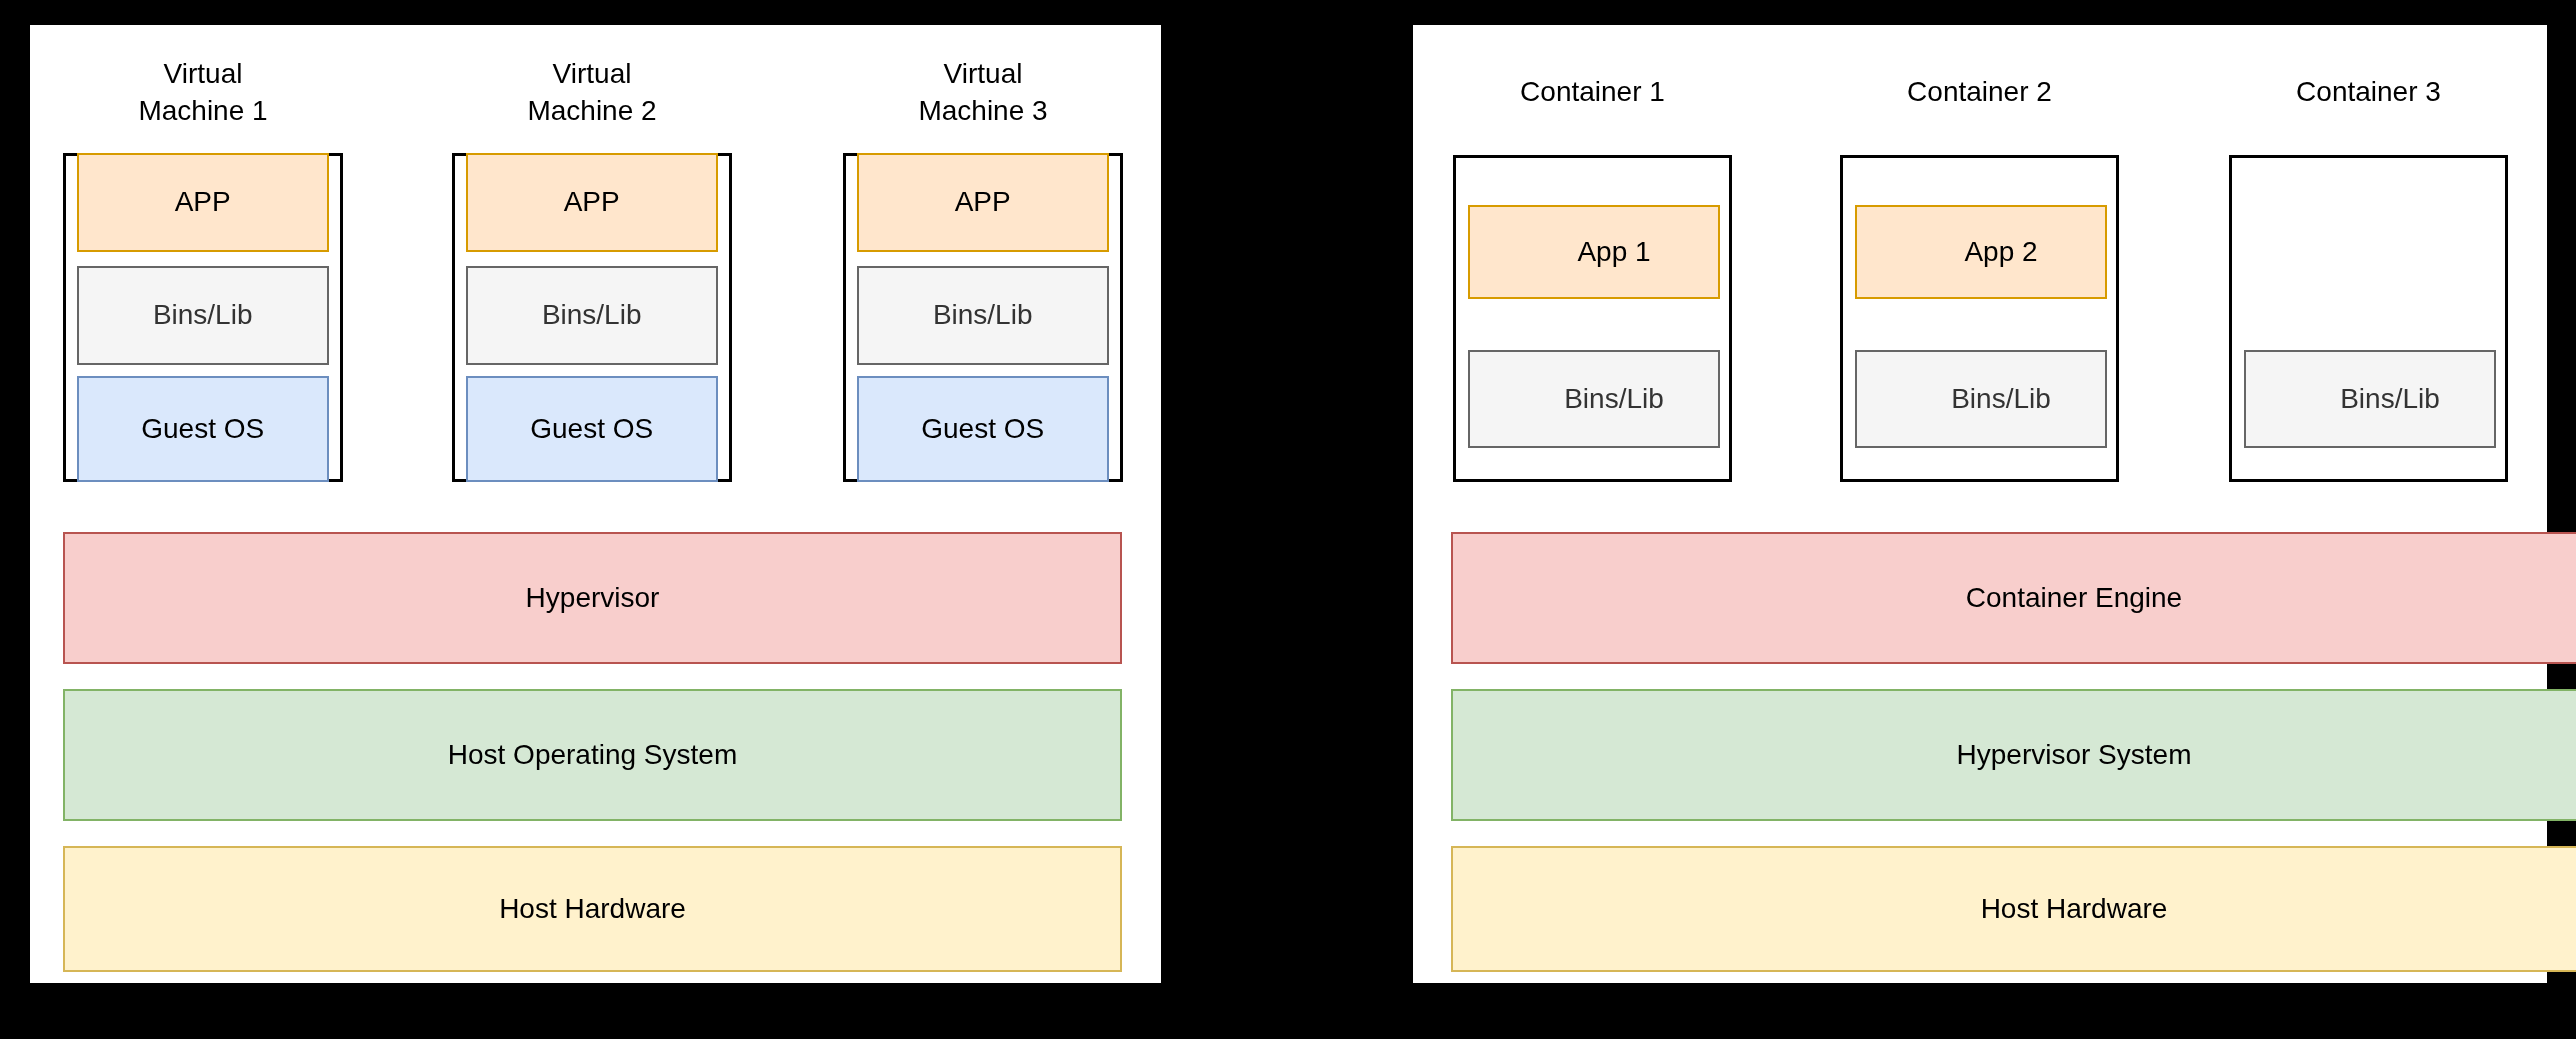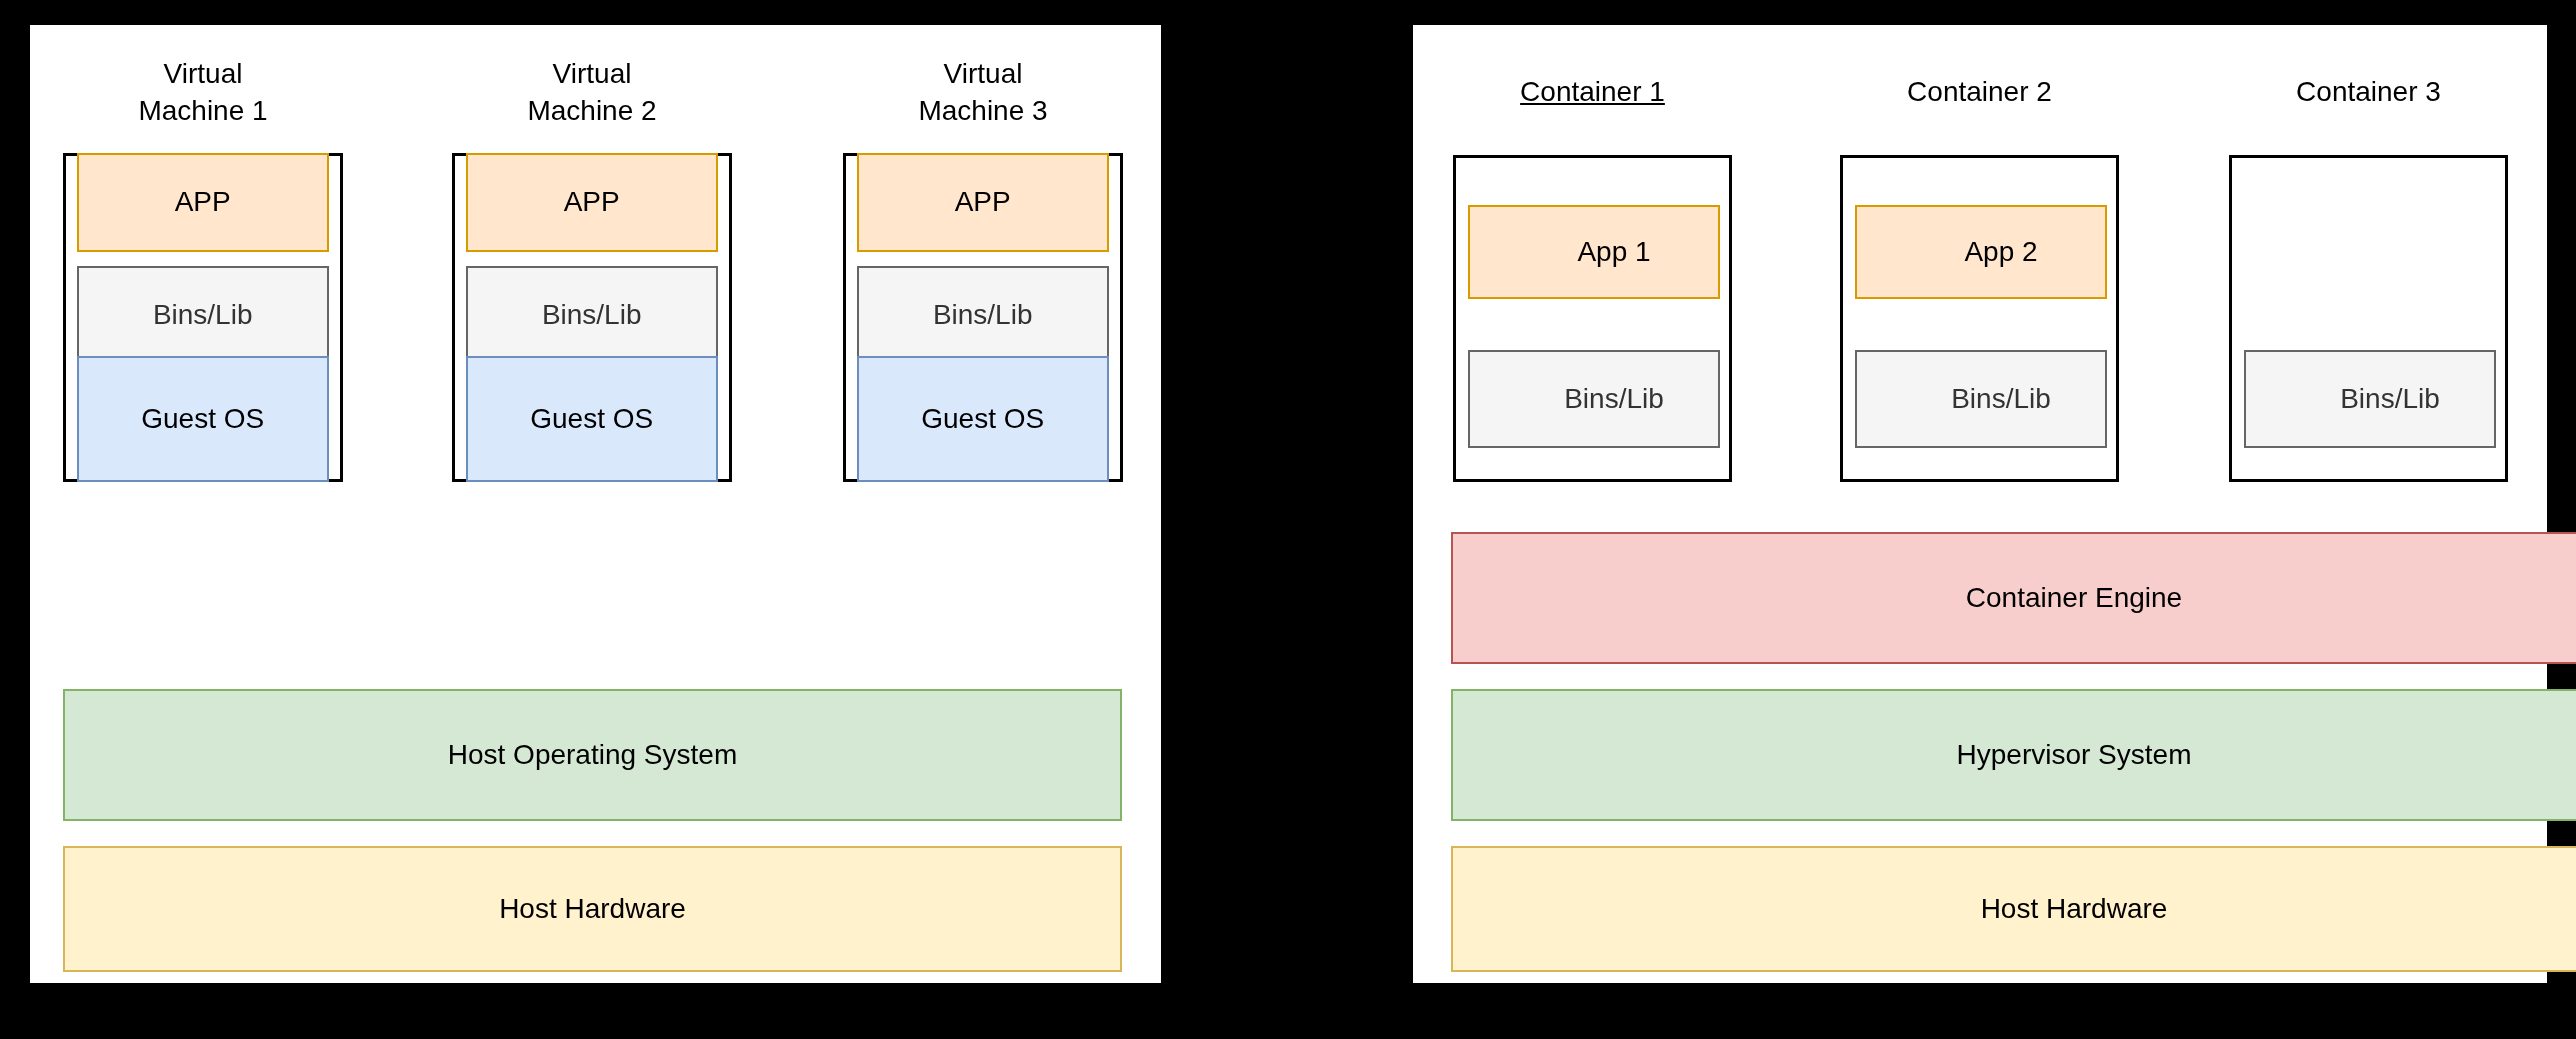--- a/index.html
+++ b/index.html
@@ -30,38 +30,38 @@
     font-size:28px; left:10.7px; width:252px;
   }
   .ct-frame .ibox { left:12px;padding-left:40px; }
 
   .box-app   { background:#ffe6cc; border-color:#d79b00; }
   .box-bins  { background:#f5f5f5; border-color:#666666; color:#333333; }
   .box-guest { background:#dae8fc; border-color:#6c8ebf; }
 
   .vm-app   { top:-3.1px;  height:99px; }
   .vm-bins  { top:110px; height:99px; }
-  .vm-guest { bottom:-3.1px; height:126px; }
+  .vm-guest { bottom:-3.1px; height:106px; }
 
   .ct-app  { top:47px;  height:94px; }
   .ct-bins { top:192px; height:98px; }
 
   .layer {
     position:absolute; box-sizing:border-box; border:2.5px solid;
     display:flex; align-items:center; justify-content:center;
     font-size:28px;
   }
   #vm-panel .layer { left:33px; width:1059px; }
   #ct-panel .layer { left:38px; width:1246px; }
   .layer-0 { top:507px;  height:132px; background:#f8cecc; border-color:#b85450; }
   .layer-1 { top:664px; height:132px; background:#d5e8d4; border-color:#82b366; }
   .layer-2 { top:821px; height:126px; background:#fff2cc; border-color:#d6b656; }
 
   .col-0 { left:33px;  } .col-1 { left:422px;  } .col-2 { left:813px; }
-  .ccol-0 { left:40px;text-decoration:underline; } .ccol-1 { left:427px; } .ccol-2 { left:816px; }
+  .ccol-0 { left:40px; } .ccol-1 { left:427px; } .ccol-2 { left:816px; }
   .w-vm { width:280px; } .w-ct { width:279px; }
 </style>
 </head>
 <body>
 
 <div class="canvas">
 
   <div class="panel" id="vm-panel">
 
     <div class="col-title col-0 w-vm">Virtual
@@ -82,20 +82,21 @@
       <div class="ibox box-bins vm-bins">Bins/Lib</div>
       <div class="ibox box-guest vm-guest">Guest OS</div>
     </div>
 
     <div class="frame vm-frame col-2">
       <div class="ibox box-app vm-app">APP</div>
       <div class="ibox box-bins vm-bins">Bins/Lib</div>
       <div class="ibox box-guest vm-guest">Guest OS</div>
     </div>
 
+    <div class="layer layer-0">Hypervisor</div>
     <div class="layer layer-1">Host Operating System</div>
     <div class="layer layer-2">Host Hardware</div>
   </div>
 
   <div class="panel" id="ct-panel">
 
     <div class="col-title ccol-0 w-ct">Container 1</div>
     <div class="col-title ccol-1 w-ct">Container 2</div>
     <div class="col-title ccol-2 w-ct">Container 3</div>
 

